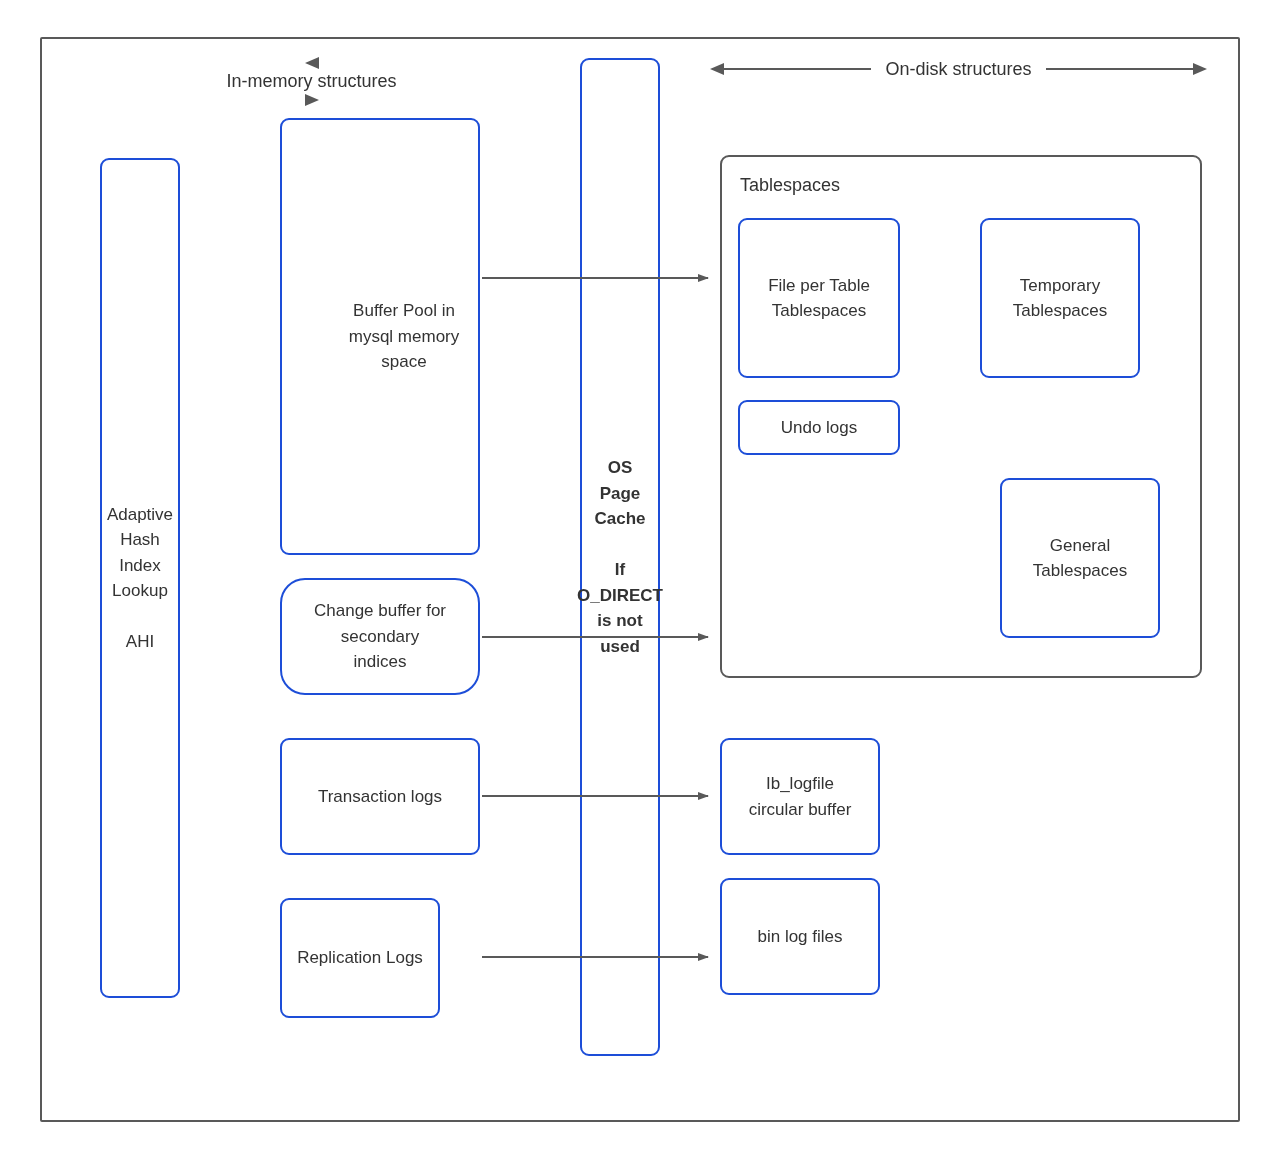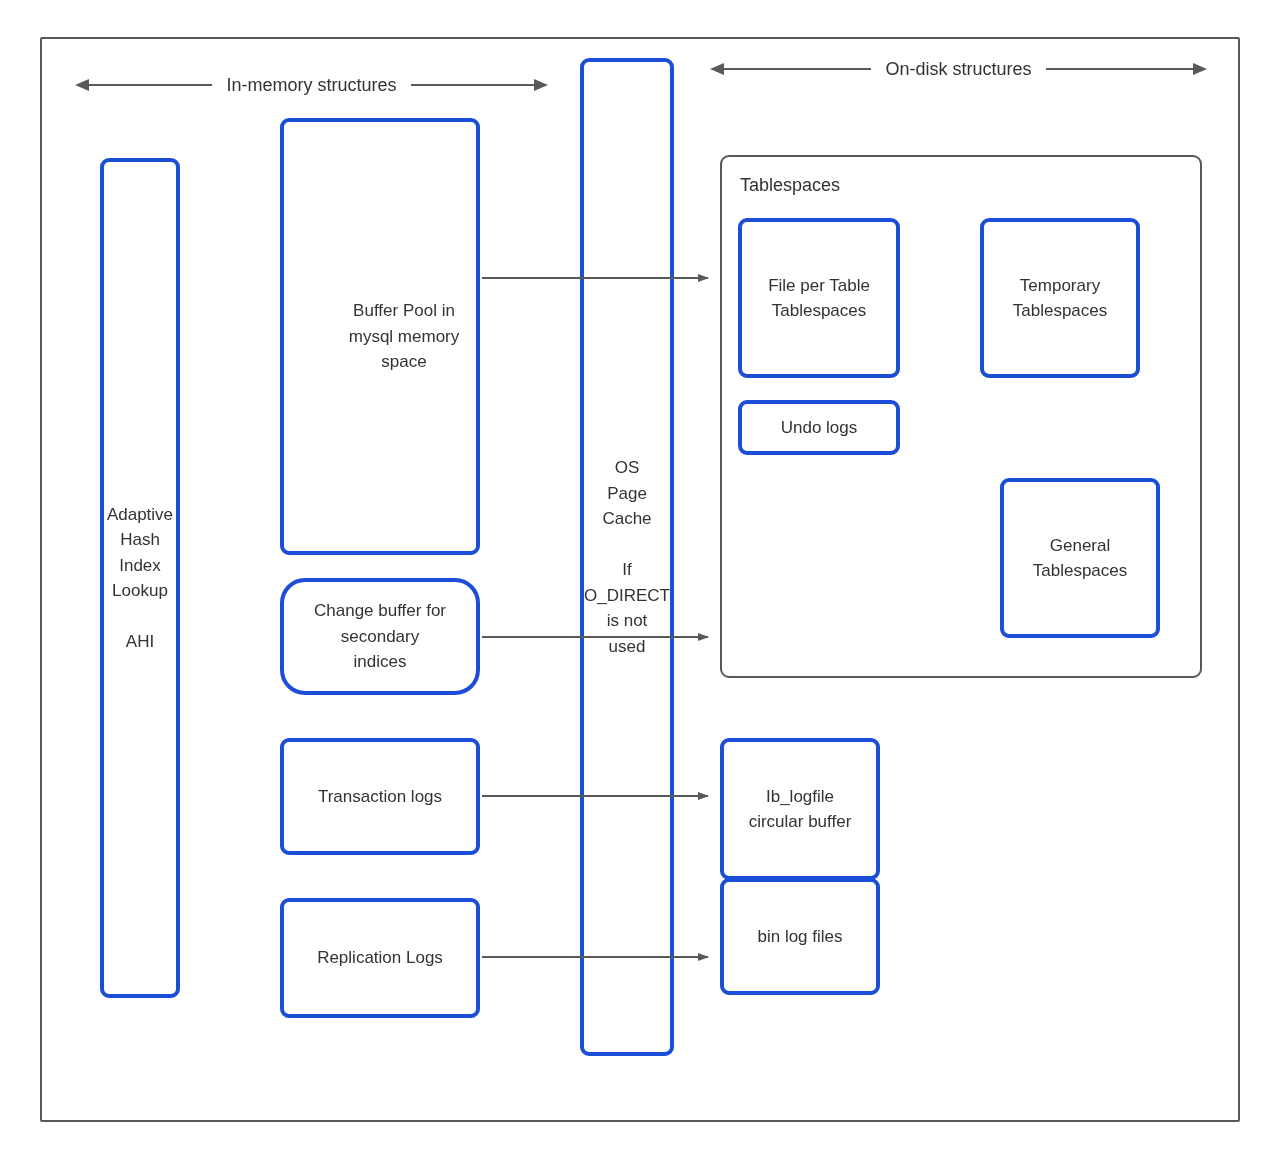--- a/index.html
+++ b/index.html
@@ -20,21 +20,21 @@
     position: absolute;
     left: 40px; top: 37px;
     width: 1200px; height: 1085px;
     border: 2px solid #595959;
     border-radius: 2px;
     box-sizing: border-box;
     background: #ffffff;
   }
   .box {
     position: absolute;
-    border: 4px solid #1d4ed8;
+    border: 2px solid #1d4ed8;
     border-radius: 9px;
     background: #ffffff;
     box-sizing: border-box;
     display: flex;
     align-items: center;
     justify-content: center;
     text-align: center;
     font-size: 17px;
     line-height: 1.5;
   }
@@ -93,21 +93,21 @@
     pointer-events: none;
   }
 </style>
 </head>
 <body>
 
 <div class="canvas">
 
   <div class="outer-border"></div>
 
-  <div class="hdr" style="left:75px; top:73px; width:473px;">
+  <div class="hdr" style="left:75px; top:57px; width:473px;flex-direction:column;">
     <span class="tri-l"></span>
     <span class="seg"></span>
     <span class="lbl">In-memory structures</span>
     <span class="seg"></span>
     <span class="tri-r"></span>
   </div>
 
   <div class="hdr" style="left:710px; top:57px; width:497px;">
     <span class="tri-l"></span>
     <span class="seg"></span>
@@ -134,25 +134,25 @@
   <div class="box" style="left:280px; top:578px; width:200px; height:117px;border-radius:25px;">
     <span class="txt">Change buffer for
 secondary
 indices</span>
   </div>
 
   <div class="box" style="left:280px; top:738px; width:200px; height:117px;">
     <span class="txt">Transaction logs</span>
   </div>
 
-  <div class="box" style="left:280px; top:898px; width:200px; height:120px;">
+  <div class="box" style="left:280px; top:898px; width:160px; height:120px;">
     <span class="txt">Replication Logs</span>
   </div>
 
-  <div class="box" style="left:580px; top:58px; width:94px; height:998px;">
+  <div class="box" style="left:580px; top:58px; width:80px; height:998px;font-weight:bold;">
     <span class="txt">OS
 Page
 Cache
 
 If
 O_DIRECT
 is not
 used</span>
   </div>
 
@@ -173,21 +173,21 @@
   <div class="box" style="left:738px; top:400px; width:162px; height:55px;">
     <span class="txt">Undo logs</span>
   </div>
 
 
   <div class="box" style="left:1000px; top:478px; width:160px; height:160px;">
     <span class="txt">General
 Tablespaces</span>
   </div>
 
-  <div class="box" style="left:720px; top:738px; width:160px; height:142px;">
+  <div class="box" style="left:720px; top:738px; width:160px; height:117px;">
     <span class="txt">Ib_logfile
 circular buffer</span>
   </div>
 
   <div class="box" style="left:720px; top:878px; width:160px; height:117px;border-radius:9px;">
     <span class="txt">bin log files</span>
   </div>
 
   <svg class="arrow-layer" width="1280" height="1160">
     <defs>

